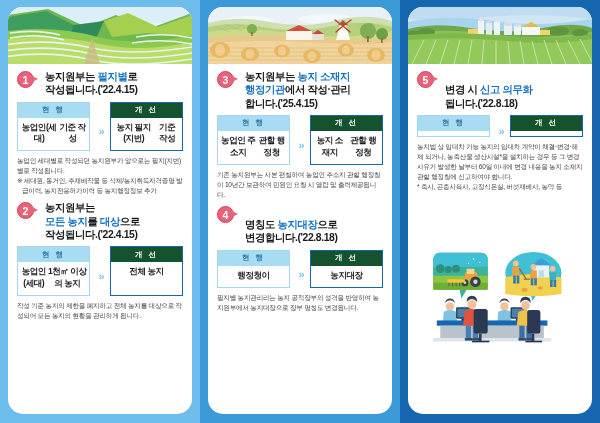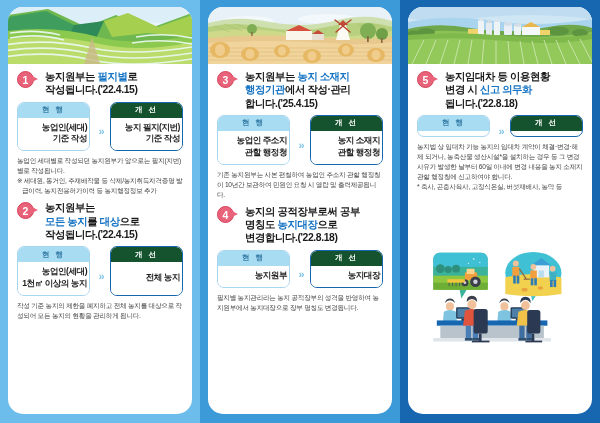--- a/index.html
+++ b/index.html
@@ -92,32 +92,32 @@
     border-left:6px solid #e8637a;
   }
   .htext{
     font-size:10.4px;
     font-weight:bold;
     color:#1a1a1a;
     line-height:1.28;
     letter-spacing:-0.4px;
     flex:1 1 auto;
   }
-  .hl{color:#1573c4;font-family:Liberation Serif, serif;}
+  .hl{color:#1573c4;}
 
   
   .compare{
     display:flex;
     align-items:stretch;
     gap:2px;
     margin:0 0 5px 0;
   }
   .colbox{
     flex:1 1 0;
-    border-radius:7px;
+    border-radius:0;
     overflow:hidden;
     box-sizing:border-box;
     display:flex;
     flex-direction:column;
     min-width:0;
   }
   .colbox.cur{border:1.2px solid #a8d6ef;}
   .colbox.new{border:1.4px solid #1766b0;}
   .colhead{
     font-size:7.5px;
@@ -125,28 +125,28 @@
     text-align:center;
     padding:2.5px 0 2.5px 0;
     letter-spacing:2px;
   }
   .colbox.cur .colhead{background:#a8dcf2;color:#3a7fa8;}
   .colbox.new .colhead{background:#14532d;color:#ffffff;}
   .colbodyc{
     flex:1 1 auto;
     background:#ffffff;
     padding:4px 2px 5px 2px;
-    text-align:right;
+    text-align:center;
     font-size:8.6px;
     font-weight:bold;
     color:#1d1d1d;
     line-height:1.38;
     letter-spacing:-0.5px;
     display:flex;
-    flex-direction:column;
+    flex-direction:row;
     justify-content:center;
   }
   .arrow{
     flex:0 0 16px;
     display:flex;
     align-items:center;
     justify-content:center;
     color:#7fc4e8;
     font-size:11px;
     font-weight:bold;
@@ -390,31 +390,31 @@
           </div>
         </div>
 
         <div class="block">
           <div class="head">
             <div class="badge-wrap">
               <div class="badge">4</div>
               <div class="badge-tail"></div>
             </div>
             <div class="htext">
-              <span>농지의 공적장부로써 공부</span><br>
+              <br>
               <span>명칭도 </span><span class="hl">농지대장</span><span>으로</span><br>
               <span>변경합니다.('22.8.18)</span>
             </div>
           </div>
 
           <div class="compare">
             <div class="colbox cur">
               <div class="colhead">현 행</div>
               <div class="colbodyc">
-                <span>농지원부</span>
+                <span>행정청이</span>
               </div>
             </div>
             <div class="arrow">»</div>
             <div class="colbox new">
               <div class="colhead">개 선</div>
               <div class="colbodyc">
                 <span>농지대장</span>
               </div>
             </div>
           </div>
@@ -487,21 +487,21 @@
 
       <div class="body">
 
         <div class="block">
           <div class="head">
             <div class="badge-wrap">
               <div class="badge">5</div>
               <div class="badge-tail"></div>
             </div>
             <div class="htext">
-              <span>농지임대차 등 이용현황</span><br>
+              <br>
               <span>변경 시 </span><span class="hl">신고 의무화</span><br>
               <span>됩니다.('22.8.18)</span>
             </div>
           </div>
 
           <div class="compare">
             <div class="colbox cur">
               <div class="colhead">현 행</div>
             </div>
             <div class="arrow">»</div>

